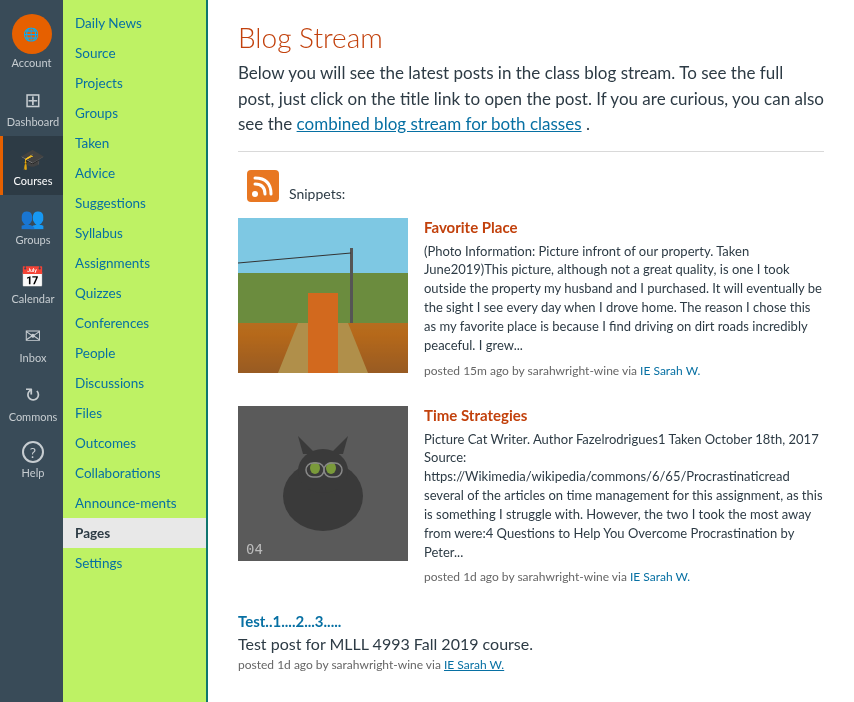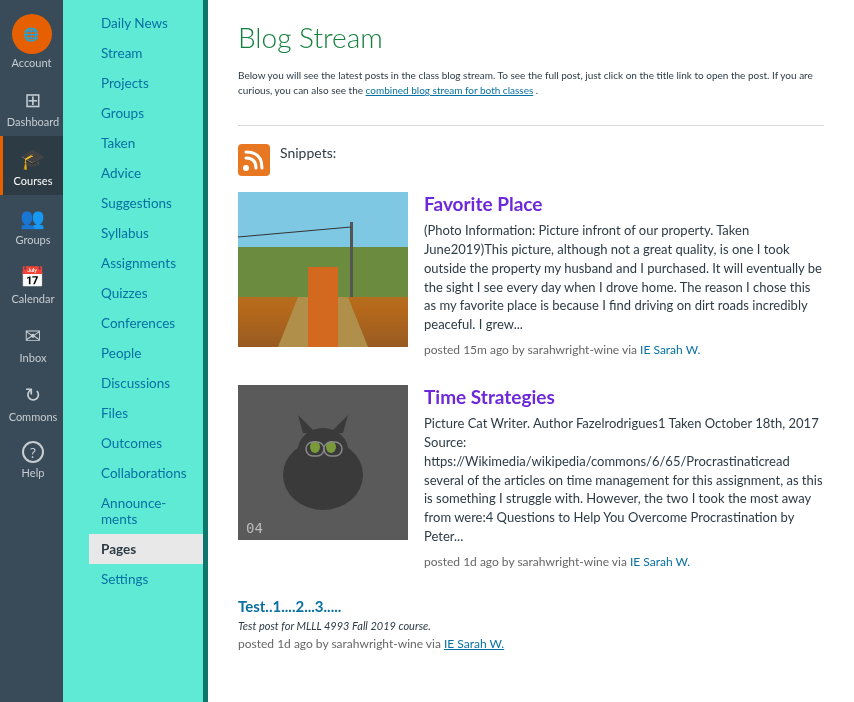--- a/index.html
+++ b/index.html
@@ -54,70 +54,70 @@
       padding: 6px 4px 8px;
       color: #c7cdd1;
       cursor: pointer;
       font-size: 11px;
       width: 100%;
     }
 
     
     .sidebar {
       width: 145px;
-      background: #5eead4;
-      border-right: 5px solid #0f766e;
+      background: #bef264;
+      border-right: 2px solid #0f766e;
       overflow-y: auto;
       flex-shrink: 0;
       padding-top: 8px;
-      padding-left: 26px;
     }
     .sidebar a {
       display: block;
       padding: 7px 12px;
       color: #0770a3;
       text-decoration: none;
       font-size: 13.5px;
     }
     .sidebar a.active { background: #e8e8e8; font-weight: bold; color: #2d3b45; }
 
     
     .main {
       flex: 1;
       overflow-y: auto;
       padding: 20px 30px;
       background: #fff;
     }
     .main h1 {
       font-size: 28px;
       font-weight: 300;
-      color: #15803d;
-      margin-bottom: 14px;
+      color: #c2410c;
+      margin-bottom: 6px;
     }
     .intro-text {
-      font-size: 10px;
+      font-size: 17px;
       color: #2d3b45;
       line-height: 1.5;
-      margin-bottom: 27px;
+      margin-bottom: 14px;
     }
     .intro-text a {
       color: #0770a3;
       text-decoration: underline;
     }
     .divider {
       border: none;
       border-top: 1px solid #d9d9d9;
       margin: 14px 0 18px;
     }
 
     
     .rss-header {
       display: flex;
-      align-items: flex-start;
+      align-items: flex-end;
       margin-bottom: 16px;
+      margin-left: 9px;
     }
     .rss-icon {
       width: 32px;
       height: 32px;
       margin-right: 10px;
     }
     .rss-label {
       font-size: 14px;
       color: #2d3b45;
     }
@@ -131,23 +131,23 @@
     .post-image {
       width: 170px;
       height: 155px;
       flex-shrink: 0;
       object-fit: cover;
       background: #888;
       overflow: hidden;
     }
     .post-content { flex: 1; }
     .post-title {
-      font-size: 19px;
+      font-size: 15px;
       font-weight: bold;
-      color: #6d28d9;
+      color: #c2410c;
       text-decoration: none;
       display: block;
       margin-bottom: 6px;
     }
     .post-body {
       font-size: 13px;
       color: #2d3b45;
       line-height: 1.45;
       margin-bottom: 8px;
     }
@@ -163,24 +163,23 @@
     }
     .standalone-title {
       font-size: 15px;
       font-weight: bold;
       color: #0770a3;
       text-decoration: none;
       display: block;
       margin-bottom: 4px;
     }
     .standalone-body {
-      font-size: 11px;
+      font-size: 16px;
       color: #2d3b45;
       margin-bottom: 4px;
-      font-style: italic;
     }
     .standalone-meta {
       font-size: 12px;
       color: #666;
     }
     .standalone-meta a { color: #0770a3; }
 
     
     .img-road {
       width: 170px;
@@ -252,21 +251,21 @@
     <span>Commons</span>
   </div>
   <div class="rail-item">
     <span class="rail-icon" style="border:2px solid #c7cdd1;border-radius:50%;width:22px;height:22px;display:inline-flex;align-items:center;justify-content:center;font-size:14px;">?</span>
     <span>Help</span>
   </div>
 </nav>
 
 <nav class="sidebar">
   <a href="#">Daily News</a>
-  <a href="#">Stream</a>
+  <a href="#">Source</a>
   <a href="#">Projects</a>
   <a href="#">Groups</a>
   <a href="#">Taken</a>
   <a href="#">Advice</a>
   <a href="#">Suggestions</a>
   <a href="#">Syllabus</a>
   <a href="#">Assignments</a>
   <a href="#">Quizzes</a>
   <a href="#">Conferences</a>
   <a href="#">People</a>

